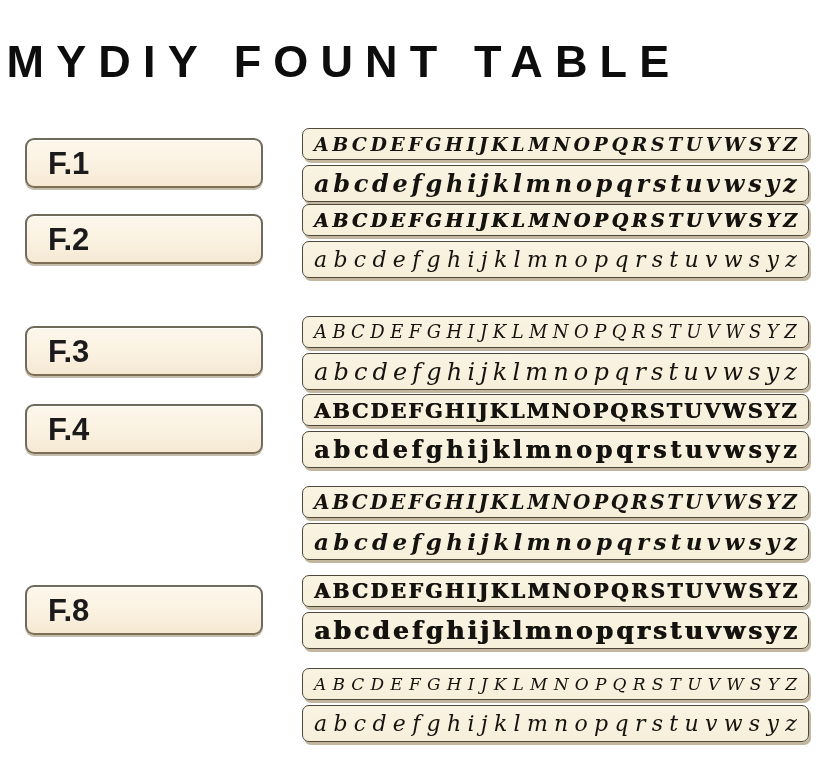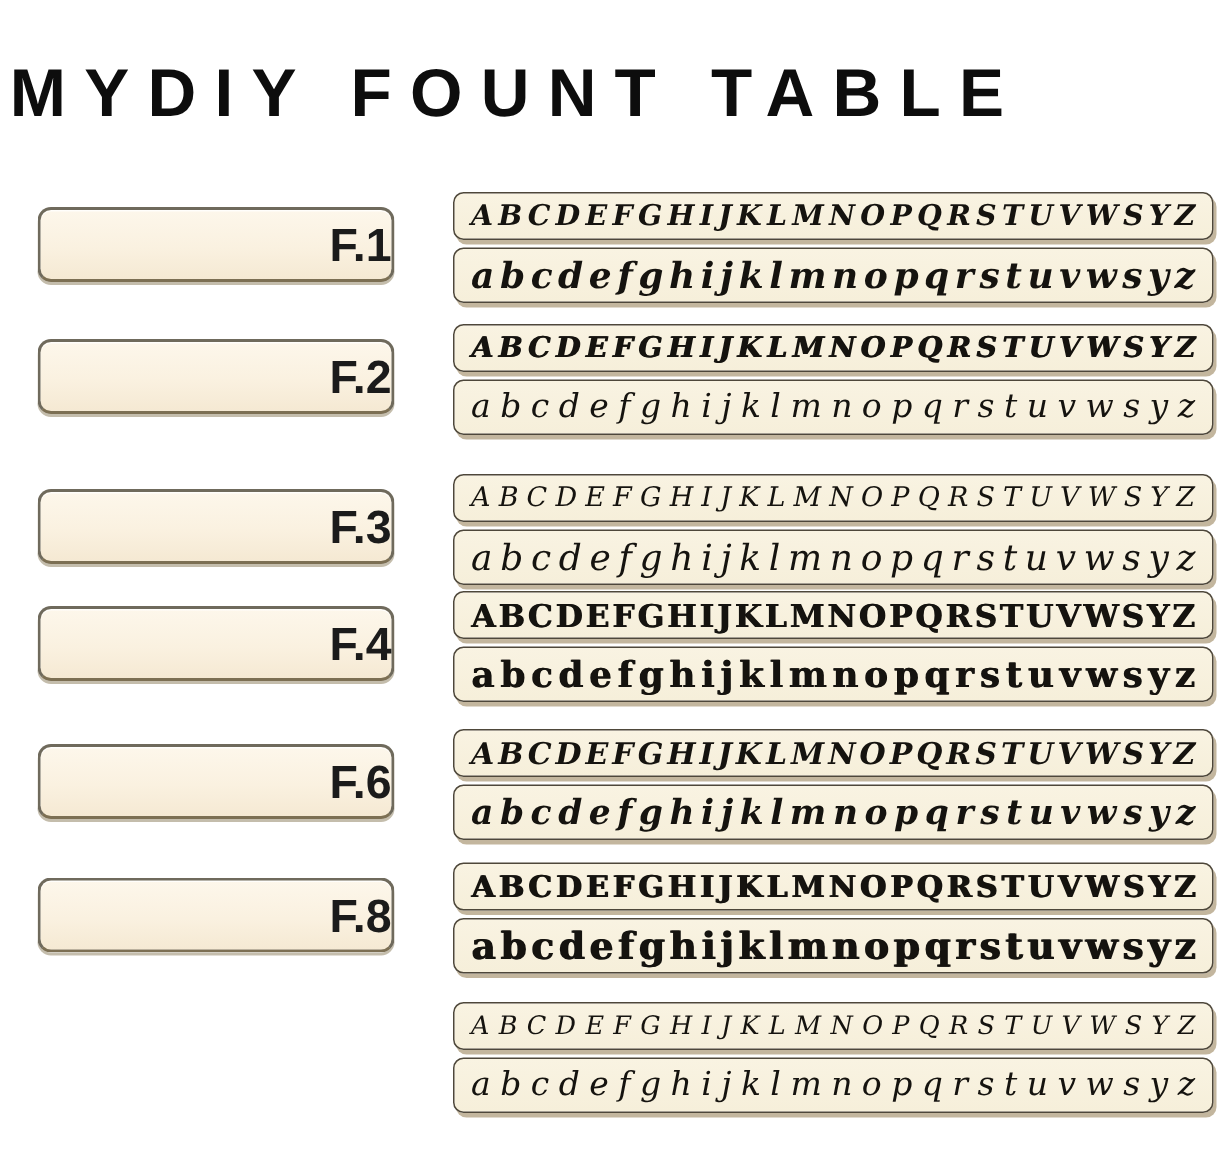--- a/index.html
+++ b/index.html
@@ -23,21 +23,21 @@
     font-size: 45px;
     font-weight: 700;
     letter-spacing: 0.27em;
     color: #0d0d0d;
     white-space: nowrap;
   }
 
   
   .row { position: absolute; left: 0; width: 816px; height: 74px; }
   .row1 { top: 128px; }
-  .row2 { top: 216px; }
+  .row2 { top: 204px; }
   .row3 { top: 316px; }
   .row4 { top: 394px; }
   .row5 { top: 486px; }
   .row6 { top: 575px; }
   .row7 { top: 668px; }
 
   
   .plaque {
     position: absolute;
     left: 25px;
@@ -45,21 +45,21 @@
     width: 238px;
     height: 50px;
     box-sizing: border-box;
     background: linear-gradient(180deg, #fdf7eb 0%, #faf1e0 55%, #f5e9d3 100%);
     border: 2px solid #6f6a5c;
     border-bottom-color: #7c6f53;
     border-radius: 9px;
     box-shadow: 0 2px 0 rgba(125, 108, 72, 0.45), inset 0 1px 0 rgba(255,255,255,0.8);
     display: flex;
     align-items: center;
-    justify-content: flex-end;
+    justify-content: flex-start;
     cursor: pointer;
     padding-left: 21px;
   }
   .plaque-label {
     font-family: "Liberation Sans", sans-serif;
     font-size: 31px;
     font-weight: 700;
     color: #1b1b1b;
     line-height: 1;
   }
@@ -403,23 +403,20 @@
             <span>w</span>
             <span>s</span>
             <span>y</span>
             <span>z</span>
           </span>
       </div>
     </div>
   </div>
 
   <div class="row row5 style-f6">
-    <div class="plaque">
-      <span class="plaque-label">F.6</span>
-    </div>
     <div class="strips">
       <div class="strip upper">
         <span class="letters">
             <span>A</span>
             <span>B</span>
             <span>C</span>
             <span>D</span>
             <span>E</span>
             <span>F</span>
             <span>G</span>

